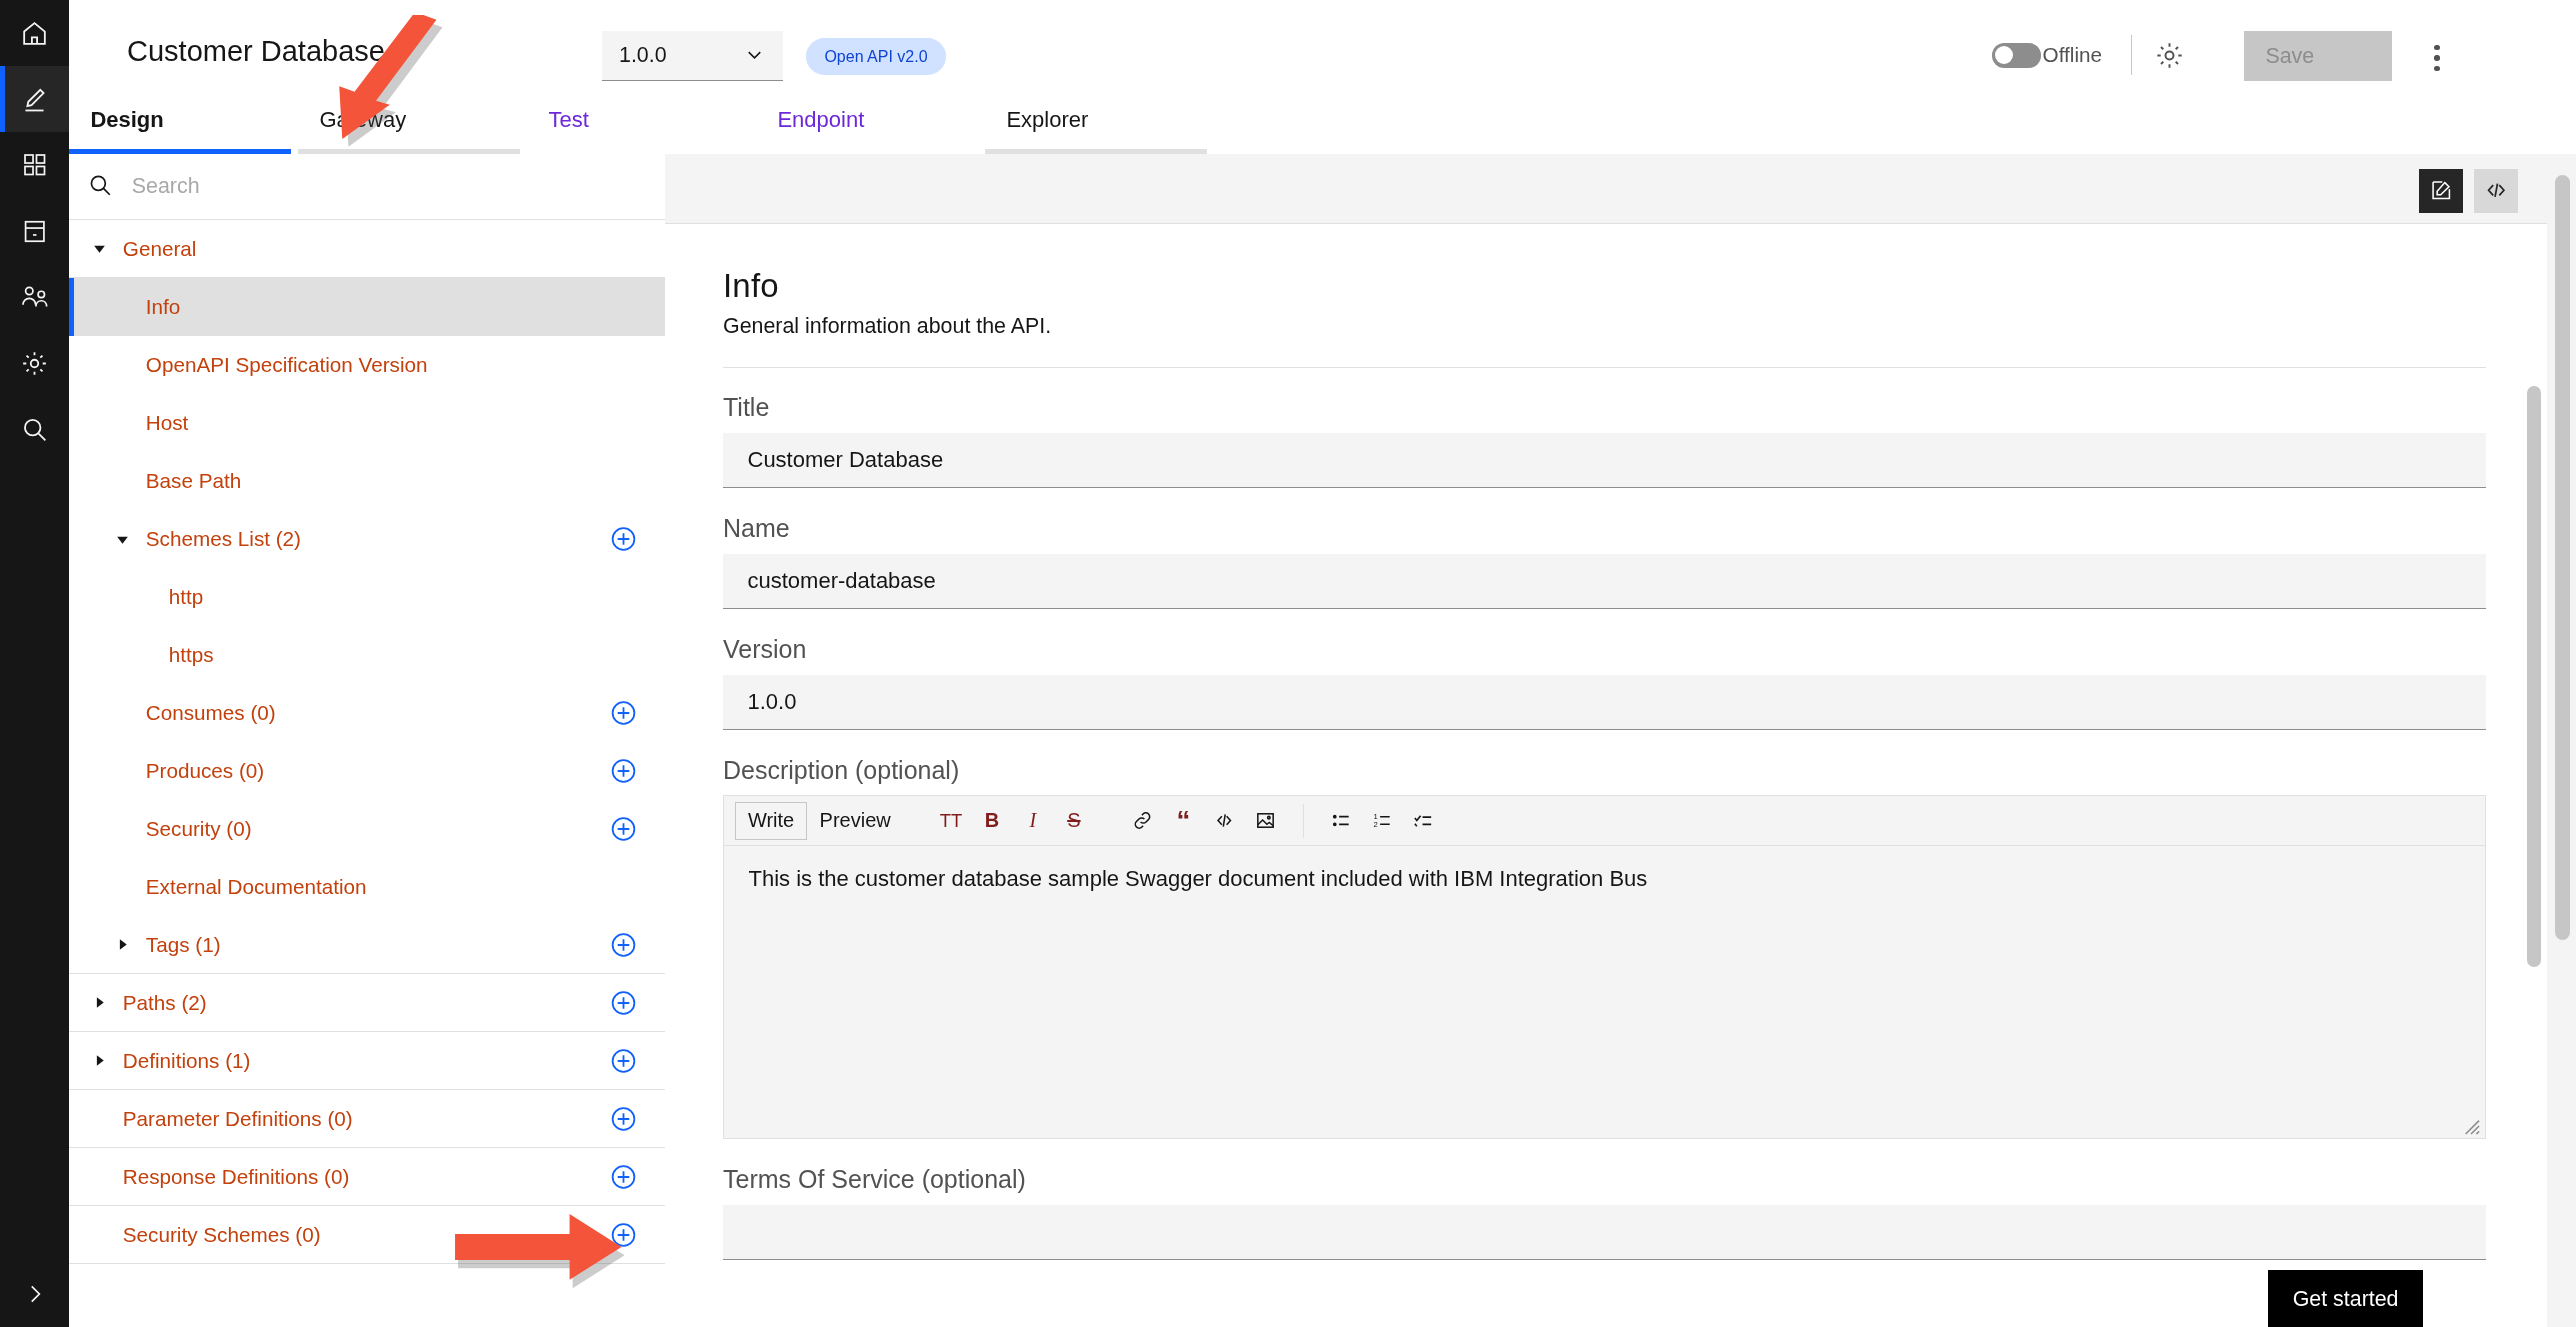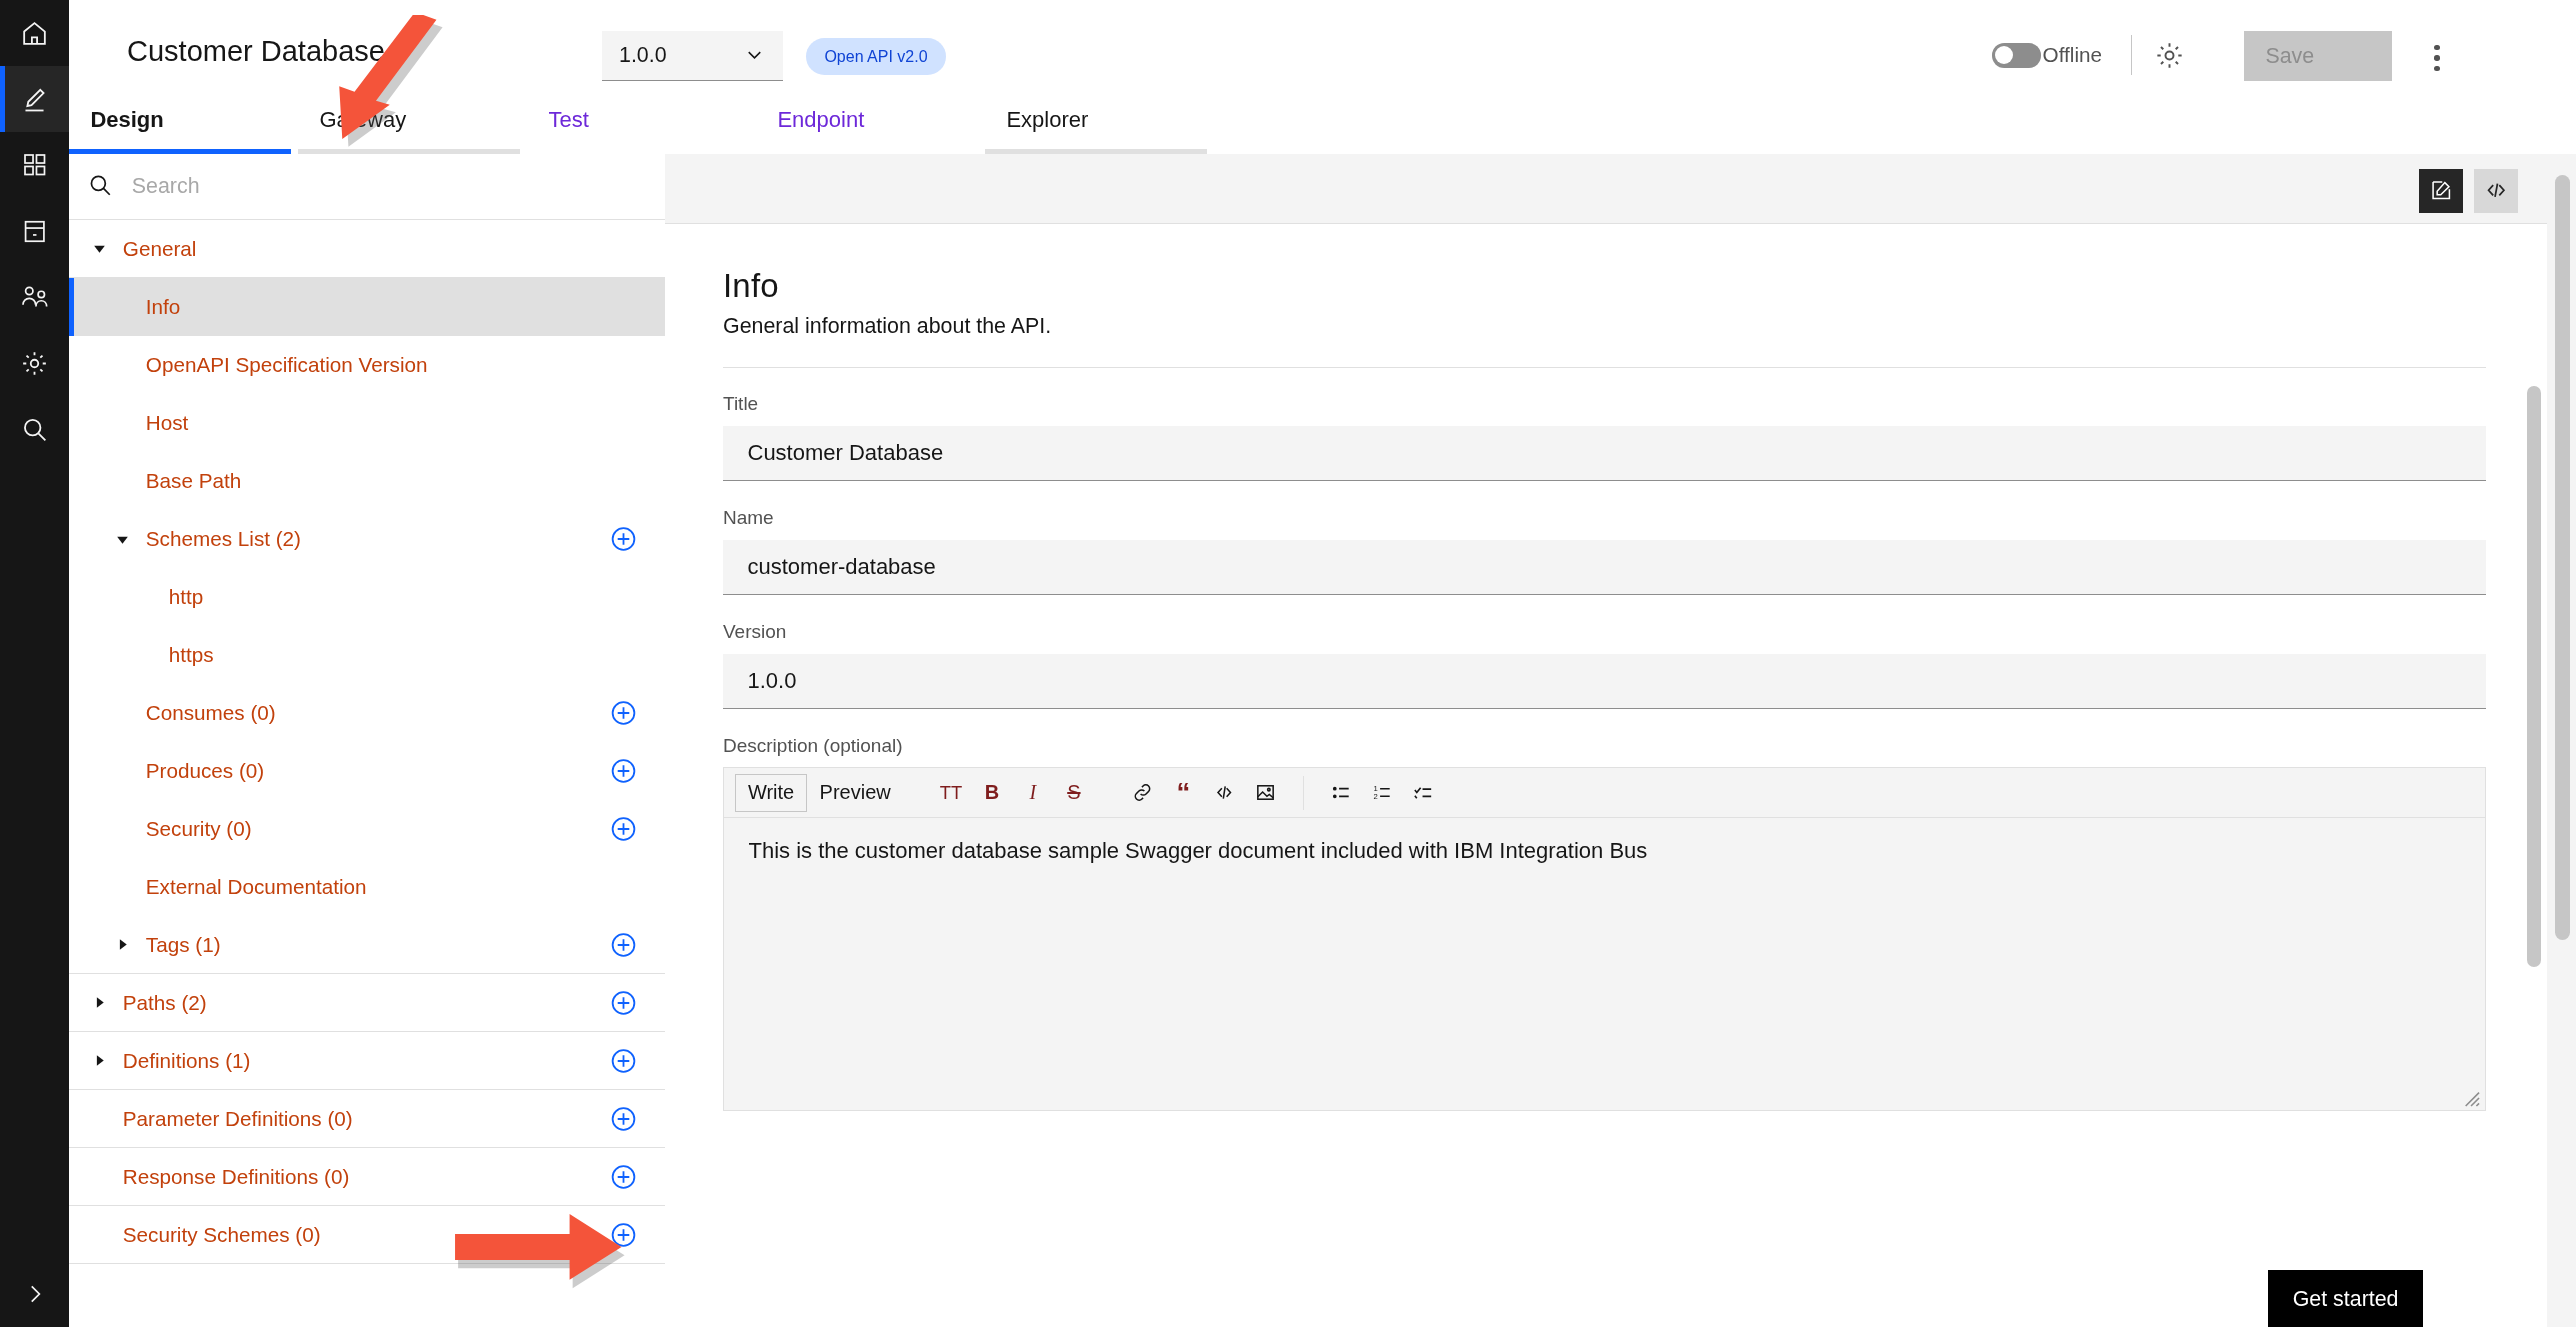--- a/index.html
+++ b/index.html
@@ -82,21 +82,21 @@
   .mt-btn.code { right:29px; background:#d8d8d8; }
 
   .panel { position:absolute; left:0; top:71px; right:0; bottom:0; overflow:hidden; }
   .panel-inner { padding:42px 61px 0 58px; }
 
   .h-info { font-size:33px; font-weight:400; color:#161616; letter-spacing:0.2px; }
   .h-sub { font-size:21.4px; color:#161616; margin-top:9.2px; }
   .rule { height:0.8px; background:#e0e0e0; margin:27.5px 0 0 0; }
 
   .field { margin-top:26px; }
-  .field-label { font-size:19px; color:#525252; margin-bottom:10.7px; }
+  .field-label { font-size:25px; color:#525252; margin-bottom:10.7px; }
   .field-input { height:55px; background:#f4f4f4; border-bottom:0.8px solid #8d8d8d;
                  display:flex; align-items:center; padding-left:24.5px;
                  font-size:22px; color:#161616; cursor:text; }
 
   .md { margin-top:10.7px; border:0.8px solid #e0e0e0; background:#f4f4f4; }
   .md-bar { height:50px; display:flex; align-items:center; padding:0 10.7px; background:#f4f4f4;
             border-bottom:0.8px solid #e0e0e0; }
   .md-tab { height:38px; padding:0 12.2px; display:flex; align-items:center; font-size:20px;
             color:#161616; cursor:pointer; }
   .md-tab.on { background:#f4f4f4; border:0.8px solid #c6c6c6; }
@@ -505,20 +505,24 @@
                     <path d="M3 15.5 5 18"></path>
                 </svg>
               </div>
             </div>
             <div class="md-body">This is the customer database sample Swagger document included with IBM Integration Bus<span class="grip"><svg width="21.4" height="21.4" viewBox="0 0 16 16" fill="none" stroke="#8d8d8d" stroke-width="1.2">
                     <path d="M15 5 5 15M15 9 9 15M15 13l-2 2"></path>
                   </svg></span></div>
           </div>
         </div>
 
+        <div class="field">
+          <div class="field-label">Terms Of Service (optional)</div>
+          <div class="field-input"></div>
+        </div>
       </div>
       <div class="vscroll-main"></div>
     </div>
   </section>
 
   <div class="scroll-track">
     <div class="vscroll-page" style="top:21.4px;"></div>
   </div>
 
   <div class="get-started">Get started</div>

